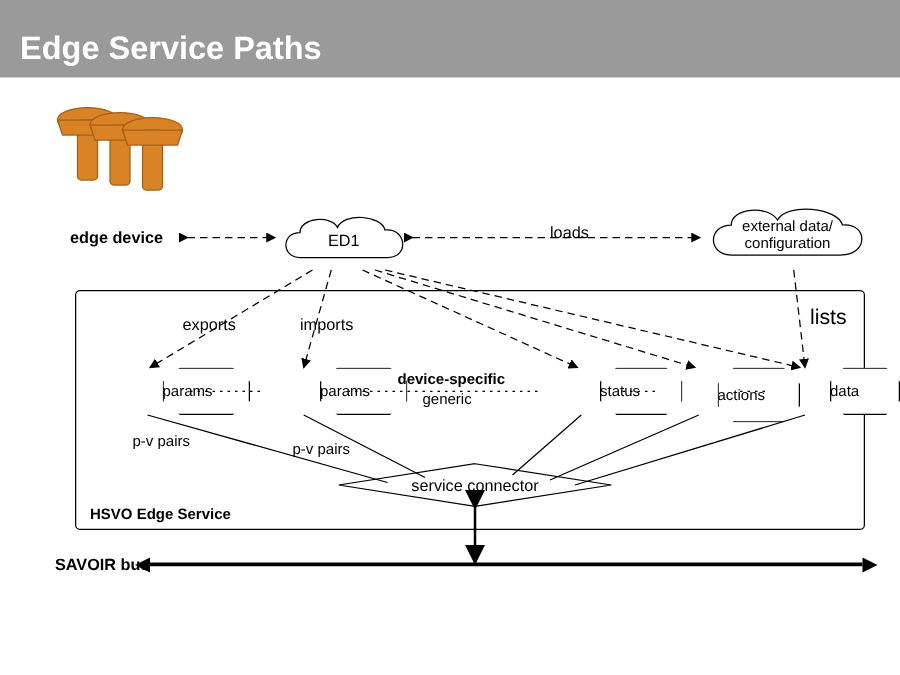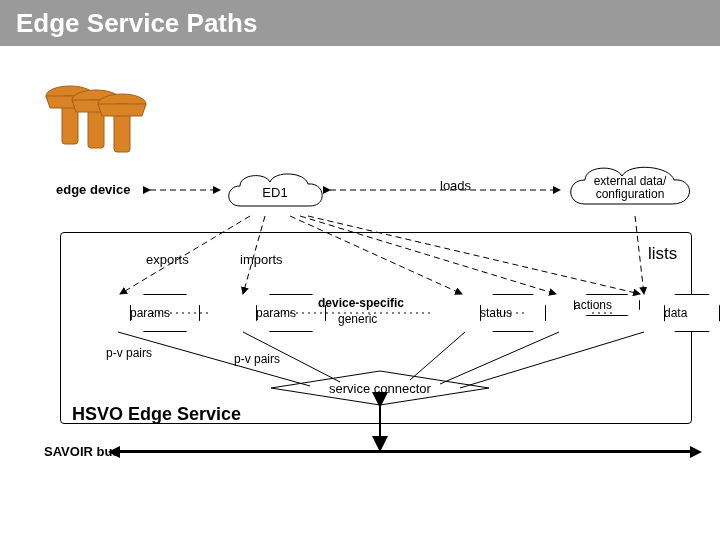--- a/index.html
+++ b/index.html
@@ -7,22 +7,22 @@
     width: 720px; height: 540px;
     font-family: Arial, Helvetica, sans-serif;
     background: #fff; position: relative; overflow: hidden;
   }
   .title-bar {
     background: #9a9a9a;
     color: #fff;
     font-size: 26px;
     font-weight: bold;
     padding: 8px 16px;
-    height: 46px;
-    display: flex; align-items: center;
+    height: 62px;
+    display: flex; align-items: flex-end;
   }
   .stage { position: absolute; inset: 0; }
   .label {
     position: absolute;
     font-size: 13px;
     color: #000;
     white-space: nowrap;
   }
   .bold { font-weight: bold; }
   svg.diagram { position: absolute; left: 0; top: 0; width: 720px; height: 540px; }
@@ -134,21 +134,21 @@
 
   <div class="octagon" style="left:82px;  top:294px; width:70px; height:38px;">
     <span>params</span>
   </div>
   <div class="octagon" style="left:208px; top:294px; width:70px; height:38px;">
     <span>params</span>
   </div>
   <div class="octagon" style="left:432px; top:294px; width:66px; height:38px;">
     <span>status</span>
   </div>
-  <div class="octagon" style="left:526px; top:294px; width:66px; height:22px;">
+  <div class="octagon" style="left:526px; top:294px; width:66px; height:44px;">
     <span>actions</span>
   </div>
   <div class="octagon" style="left:616px; top:294px; width:56px; height:38px;">
     <span>data</span>
   </div>
 
   <div class="diamond" style="left:270px; top:370px; width:220px; height:36px;">
     <svg viewBox="0 0 220 36" preserveAspectRatio="none">
       <polygon points="110,1 219,18 110,35 1,18" fill="#fff" stroke="#000"></polygon>
     </svg>
@@ -194,16 +194,16 @@
 
   <div class="label bold" style="left:56px;  top:182px;">edge device</div>
   <div class="label" style="left:440px; top:178px;">loads</div>
   <div class="label" style="left:146px; top:252px;">exports</div>
   <div class="label" style="left:240px; top:252px;">imports</div>
   <div class="label bold" style="left:318px; top:296px; font-size:12px;">device-specific</div>
   <div class="label" style="left:338px; top:312px; font-size:12px;">generic</div>
   <div class="label" style="left:106px; top:346px; font-size:12px;">p-v pairs</div>
   <div class="label" style="left:234px; top:352px; font-size:12px;">p-v pairs</div>
   <div class="label" style="left:648px; top:244px; font-size:17px;">lists</div>
-  <div class="label bold" style="left:72px;  top:404px; font-size:18px;">HSVO Edge Service</div>
+  <div class="label bold" style="left:72px;  top:404px; font-size:12px;">HSVO Edge Service</div>
   <div class="label bold" style="left:44px;  top:444px; font-size:13px;">SAVOIR bus</div>
 
 </div>
 
 </body></html>

